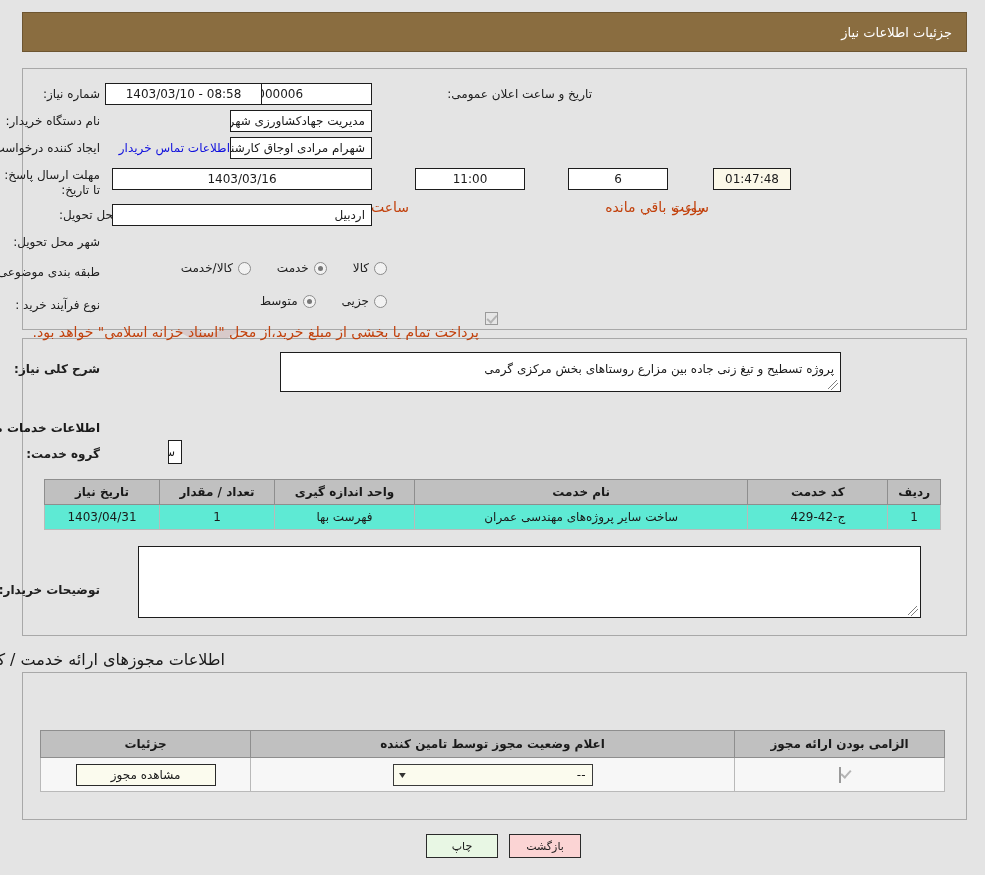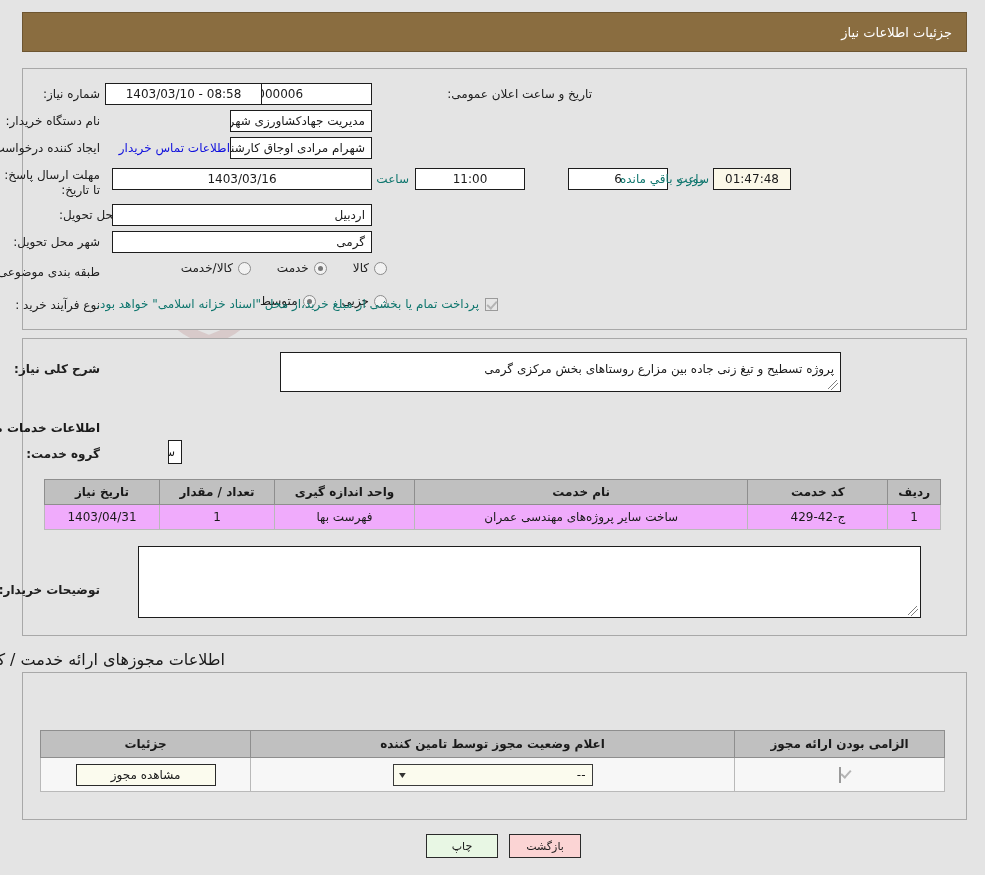--- a/index.html
+++ b/index.html
@@ -72,22 +72,23 @@
   .fld.ctr { justify-content: center; }
   .fld.rgt { justify-content: flex-start; }
   .fld.ltr { direction: ltr; justify-content: center; }
   .fld.timer { background: #fbf8e8; justify-content: center; direction: ltr; }
 
   .link {
     position: absolute; color: #1010dd; font-size: 12px; white-space: nowrap;
     cursor: pointer; line-height: 15px;
   }
   .plain {
-    position: absolute; font-size: 12px; white-space: nowrap; color: #0f766e;
+    position: absolute; font-size: 14px; white-space: nowrap; color: #c2410c;
     line-height: 15px;
+    margin-top: 28px;
   }
 
   
   .radio-grp { position: absolute; display: flex; align-items: center; gap: 0; }
   .rad { display: inline-flex; align-items: center; gap: 5px; margin-left: 26px; }
   .rad:last-child { margin-left: 12px; }
   .rb {
     width: 13px; height: 13px; border-radius: 50%;
     border: 1px solid #8c8c8c; background: #f2f2f2;
     display: inline-block; position: relative; flex: 0 0 auto;
@@ -130,21 +131,21 @@
   table.grid {
     position: absolute; border-collapse: collapse; background: #ffffff;
     font-size: 12px;
   }
   table.grid th {
     background: #c0c0c0; border: 1px solid #8e8e8e;
     font-weight: bold; color: #1a1a1a; padding: 5px 4px; text-align: center;
     white-space: nowrap;
   }
   table.grid td {
-    background: #f0abfc; border: 1px solid #b9b9b9;
+    background: #5eead4; border: 1px solid #b9b9b9;
     padding: 5px 22px; text-align: center; color: #1a1a1a; white-space: nowrap;
   }
   td.num { direction: ltr; }
 
   
   .permit-note {
     position: absolute; font-size: 16px; color: #1a1a1a; white-space: nowrap;
   }
   table.permits {
     position: absolute; border-collapse: collapse; font-size: 12px;
@@ -215,21 +216,20 @@
   <div class="fld ctr ltr" style="right:460px; top:168px; width:110px; z-index:4;">11:00</div>
   <div class="fld ctr ltr" style="right:317px; top:168px; width:100px; z-index:4;">6</div>
   <div class="plain" style="right:281px; top:172px; z-index:4;">روز و</div>
   <div class="fld timer" style="right:194px; top:168px; width:78px; z-index:4;">01:47:48</div>
   <div class="plain" style="right:276px; left:104px; top:172px; z-index:4;">ساعت باقي مانده</div>
 
   <div class="lbl" style="right:832px; top:208px; z-index:4;">استان محل تحویل:</div>
   <div class="fld rgt" style="right:613px; top:204px; width:260px; z-index:4;">اردبیل</div>
 
   <div class="lbl" style="right:885px; top:235px; z-index:4;">شهر محل تحویل:</div>
-  <div class="fld rgt" style="right:613px; top:231px; width:260px; z-index:4;">گرمی</div>
 
   <div class="lbl" style="right:885px; top:265px; z-index:4;">طبقه بندی موضوعی:</div>
   <div class="radio-grp" style="right:598px; top:261px; z-index:4;">
     <label class="rad">
       <span class="rb"></span>
       <span class="t">کالا</span>
     </label>
     <label class="rad">
       <span class="rb on"></span>
       <span class="t">خدمت</span>

